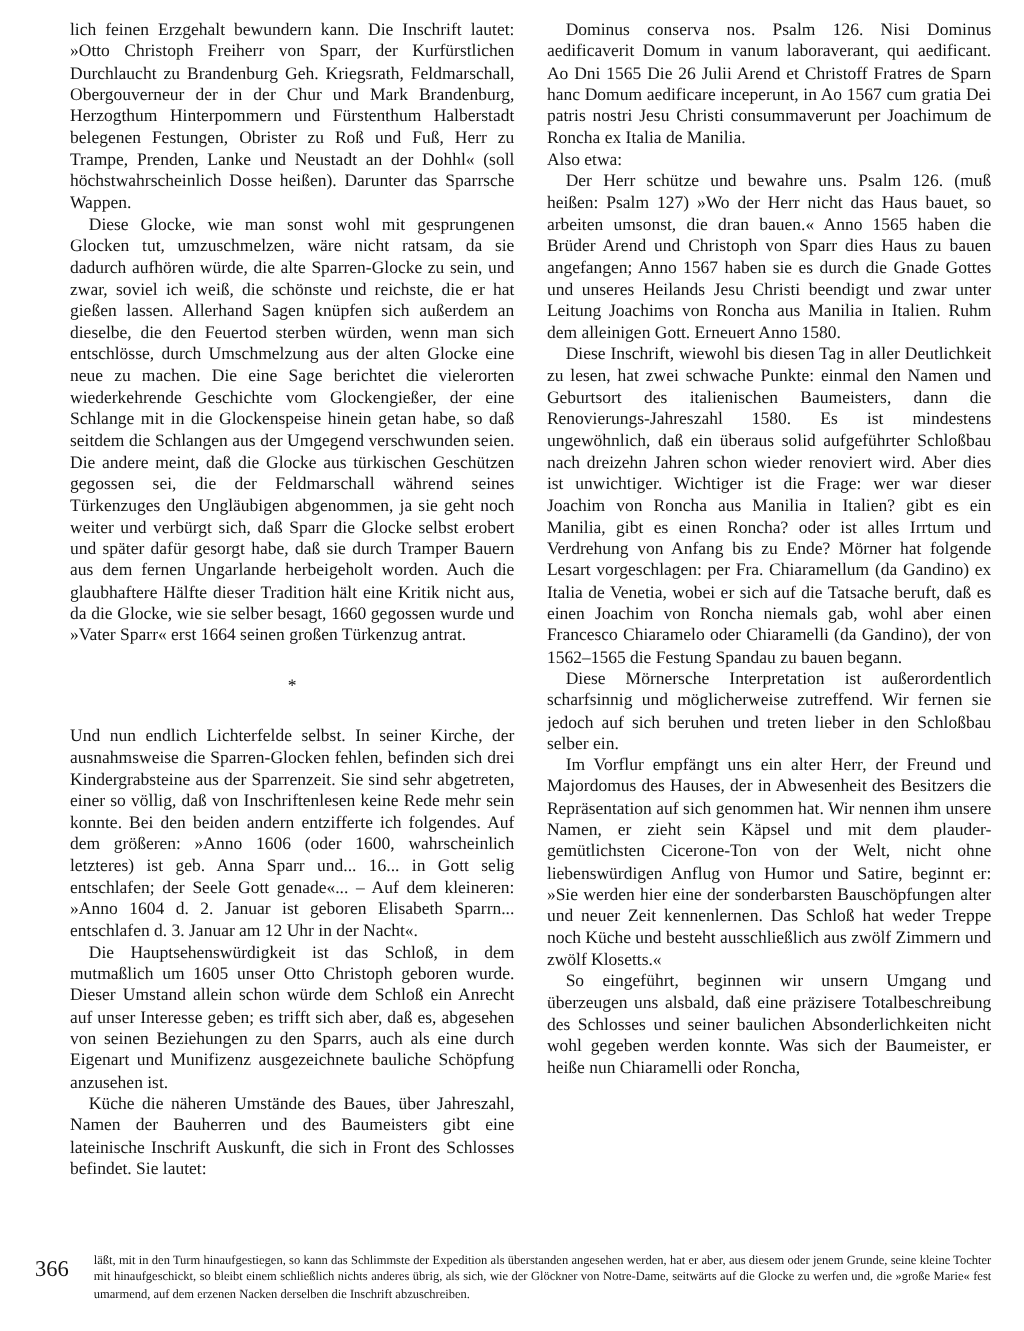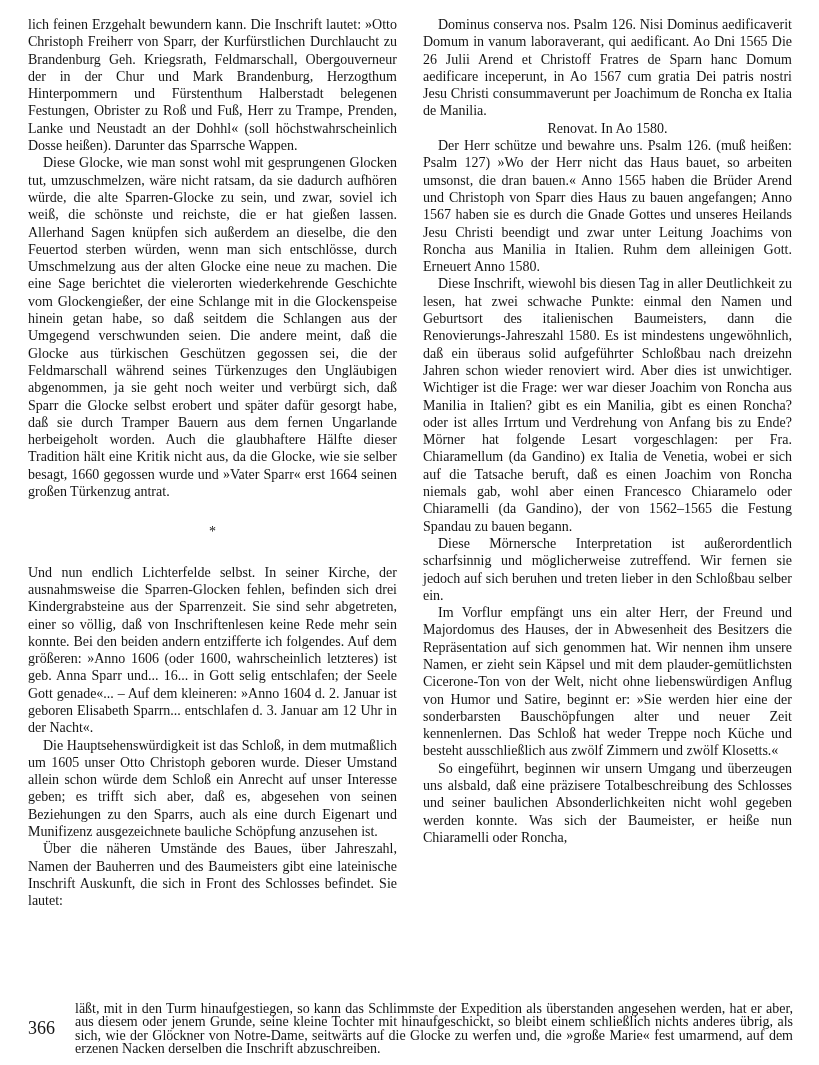--- a/index.html
+++ b/index.html
@@ -14,20 +14,21 @@
     line-height: 17.3px;
     box-sizing: border-box;
     padding: 16px 26px 0 28px;
     overflow: hidden;
   }
   .columns {
     display: flex;
     gap: 26px;
     height: 980px;
     overflow: hidden;
+    margin-left: 28px;
   }
   .column {
     width: 369px;
     text-align: justify;
     hyphens: auto;
     -webkit-hyphens: auto;
   }
   p.para { margin: 0; }
   p.indent { text-indent: 15px; }
   p.center { text-align: center; }
@@ -35,21 +36,21 @@
   p.sep { text-align: center; margin: 23px 0 23px; }
   .footer {
     position: absolute;
     left: 28px;
     top: 1002px;
     width: 765px;
   }
   .footnote {
     margin-left: 47px;
     width: 718px;
-    font-size: 14px;
+    font-size: 10px;
     line-height: 13.3px;
     text-align: justify;
     hyphens: auto;
     -webkit-hyphens: auto;
   }
   .page-number {
     position: absolute;
     left: 0;
     bottom: 18px;
     font-size: 18px;
@@ -60,26 +61,26 @@
 
 <div class="page">
   <div class="columns">
 
     <div class="column">
       <p class="para">lich feinen Erzgehalt bewundern kann. Die Inschrift lautet: »Otto Christoph Freiherr von Sparr, der Kurfürstlichen Durchlaucht zu Brandenburg Geh. Kriegsrath, Feldmarschall, Obergouverneur der in der Chur und Mark Brandenburg, Herzogthum Hinterpommern und Fürstenthum Halberstadt belegenen Festungen, Obrister zu Roß und Fuß, Herr zu Trampe, Prenden, Lanke und Neustadt an der Dohhl« (soll höchstwahrscheinlich Dosse heißen). Darunter das Sparrsche Wappen.</p>
       <p class="para indent">Diese Glocke, wie man sonst wohl mit gesprungenen Glocken tut, umzuschmelzen, wäre nicht ratsam, da sie dadurch aufhören würde, die alte Sparren-Glocke zu sein, und zwar, soviel ich weiß, die schönste und reichste, die er hat gießen lassen. Allerhand Sagen knüpfen sich außerdem an dieselbe, die den Feuertod sterben würden, wenn man sich entschlösse, durch Umschmelzung aus der alten Glocke eine neue zu machen. Die eine Sage berichtet die vielerorten wiederkehrende Geschichte vom Glockengießer, der eine Schlange mit in die Glockenspeise hinein getan habe, so daß seitdem die Schlangen aus der Umgegend verschwunden seien. Die andere meint, daß die Glocke aus türkischen Geschützen gegossen sei, die der Feldmarschall während seines Türkenzuges den Ungläubigen abgenommen, ja sie geht noch weiter und verbürgt sich, daß Sparr die Glocke selbst erobert und später dafür gesorgt habe, daß sie durch Tramper Bauern aus dem fernen Ungarlande herbeigeholt worden. Auch die glaubhaftere Hälfte dieser Tradition hält eine Kritik nicht aus, da die Glocke, wie sie selber besagt, 1660 gegossen wurde und »Vater Sparr« erst 1664 seinen großen Türkenzug antrat.</p>
       <p class="para sep">*</p>
       <p class="para">Und nun endlich Lichterfelde selbst. In seiner Kirche, der ausnahmsweise die Sparren-Glocken fehlen, befinden sich drei Kindergrabsteine aus der Sparrenzeit. Sie sind sehr abgetreten, einer so völlig, daß von Inschriftenlesen keine Rede mehr sein konnte. Bei den beiden andern entzifferte ich folgendes. Auf dem größeren: »Anno 1606 (oder 1600, wahrscheinlich letzteres) ist geb. Anna Sparr und... 16... in Gott selig entschlafen; der Seele Gott genade«... – Auf dem kleineren: »Anno 1604 d. 2. Januar ist geboren Elisabeth Sparrn... entschlafen d. 3. Januar am 12 Uhr in der Nacht«.</p>
       <p class="para indent">Die Hauptsehenswürdigkeit ist das Schloß, in dem mutmaßlich um 1605 unser Otto Christoph geboren wurde. Dieser Umstand allein schon würde dem Schloß ein Anrecht auf unser Interesse geben; es trifft sich aber, daß es, abgesehen von seinen Beziehungen zu den Sparrs, auch als eine durch Eigenart und Munifizenz ausgezeichnete bauliche Schöpfung anzusehen ist.</p>
-      <p class="para indent">Über die näheren Umstände des Baues, über Jahreszahl, Namen der Bauherren und des Baumeisters gibt eine lateinische Inschrift Auskunft, die sich in Front des Schlosses befindet. Sie lautet:</p>
+      <p class="para indent">Küche die näheren Umstände des Baues, über Jahreszahl, Namen der Bauherren und des Baumeisters gibt eine lateinische Inschrift Auskunft, die sich in Front des Schlosses befindet. Sie lautet:</p>
     </div>
 
     <div class="column">
       <p class="para indent">Dominus conserva nos. Psalm 126. Nisi Dominus aedificaverit Domum in vanum laboraverant, qui aedificant. Ao Dni 1565 Die 26 Julii Arend et Christoff Fratres de Sparn hanc Domum aedificare inceperunt, in Ao 1567 cum gratia Dei patris nostri Jesu Christi consummaverunt per Joachimum de Roncha ex Italia de Manilia.</p>
-      <p class="para center">Renovat. In Ao 1580.</p>
+      <p class="para">Also etwa:</p>
       <p class="para indent">Der Herr schütze und bewahre uns. Psalm 126. (muß heißen: Psalm 127) »Wo der Herr nicht das Haus bauet, so arbeiten umsonst, die dran bauen.« Anno 1565 haben die Brüder Arend und Christoph von Sparr dies Haus zu bauen angefangen; Anno 1567 haben sie es durch die Gnade Gottes und unseres Heilands Jesu Christi beendigt und zwar unter Leitung Joachims von Roncha aus Manilia in Italien. Ruhm dem alleinigen Gott. Erneuert Anno 1580.</p>
       <p class="para indent">Diese Inschrift, wiewohl bis diesen Tag in aller Deutlichkeit zu lesen, hat zwei schwache Punkte: einmal den Namen und Geburtsort des italienischen Baumeisters, dann die Renovierungs-Jahreszahl 1580. Es ist mindestens ungewöhnlich, daß ein überaus solid aufgeführter Schloßbau nach dreizehn Jahren schon wieder renoviert wird. Aber dies ist unwichtiger. Wichtiger ist die Frage: wer war dieser Joachim von Roncha aus Manilia in Italien? gibt es ein Manilia, gibt es einen Roncha? oder ist alles Irrtum und Verdrehung von Anfang bis zu Ende? Mörner hat folgende Lesart vorgeschlagen: per Fra. Chiaramellum (da Gandino) ex Italia de Venetia, wobei er sich auf die Tatsache beruft, daß es einen Joachim von Roncha niemals gab, wohl aber einen Francesco Chiaramelo oder Chiaramelli (da Gandino), der von 1562–1565 die Festung Spandau zu bauen begann.</p>
       <p class="para indent">Diese Mörnersche Interpretation ist außerordentlich scharfsinnig und möglicherweise zutreffend. Wir fernen sie jedoch auf sich beruhen und treten lieber in den Schloßbau selber ein.</p>
       <p class="para indent">Im Vorflur empfängt uns ein alter Herr, der Freund und Majordomus des Hauses, der in Abwesenheit des Besitzers die Repräsentation auf sich genommen hat. Wir nennen ihm unsere Namen, er zieht sein Käpsel und mit dem plauder-gemütlichsten Cicerone-Ton von der Welt, nicht ohne liebenswürdigen Anflug von Humor und Satire, beginnt er: »Sie werden hier eine der sonderbarsten Bauschöpfungen alter und neuer Zeit kennenlernen. Das Schloß hat weder Treppe noch Küche und besteht ausschließlich aus zwölf Zimmern und zwölf Klosetts.«</p>
       <p class="para indent">So eingeführt, beginnen wir unsern Umgang und überzeugen uns alsbald, daß eine präzisere Totalbeschreibung des Schlosses und seiner baulichen Absonderlichkeiten nicht wohl gegeben werden konnte. Was sich der Baumeister, er heiße nun Chiaramelli oder Roncha,</p>
     </div>
 
   </div>
 
   <div class="footer">

